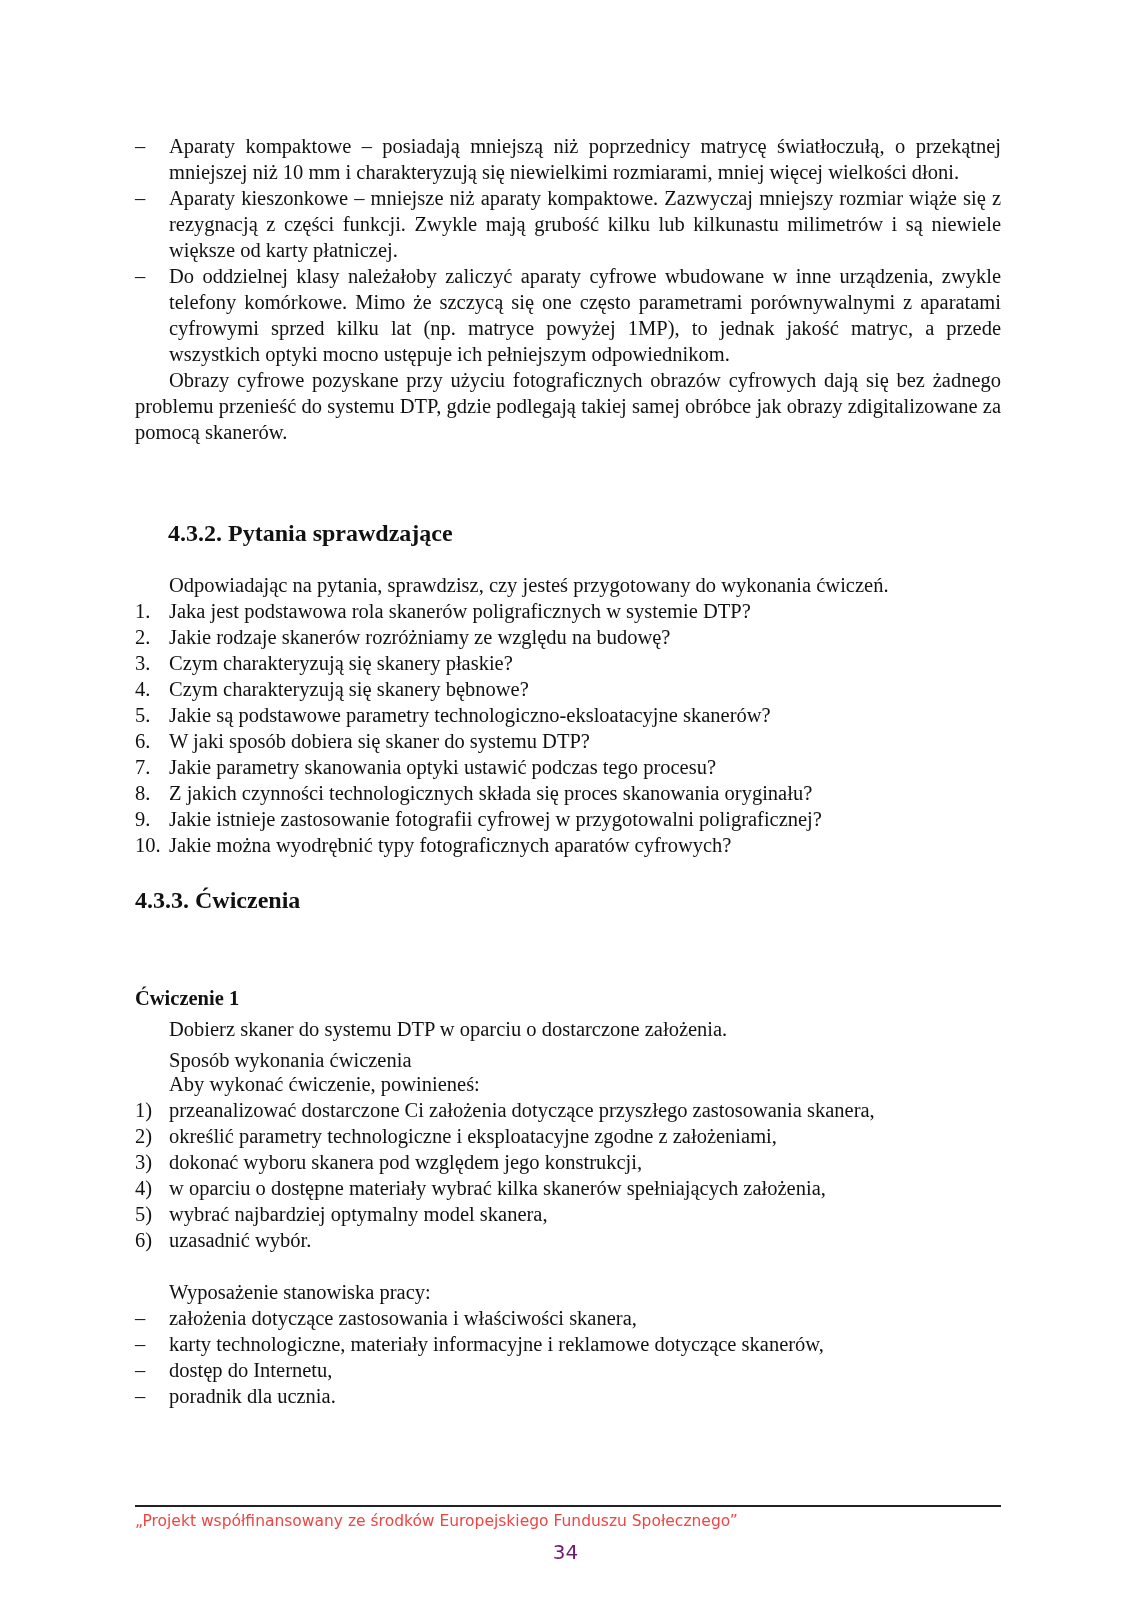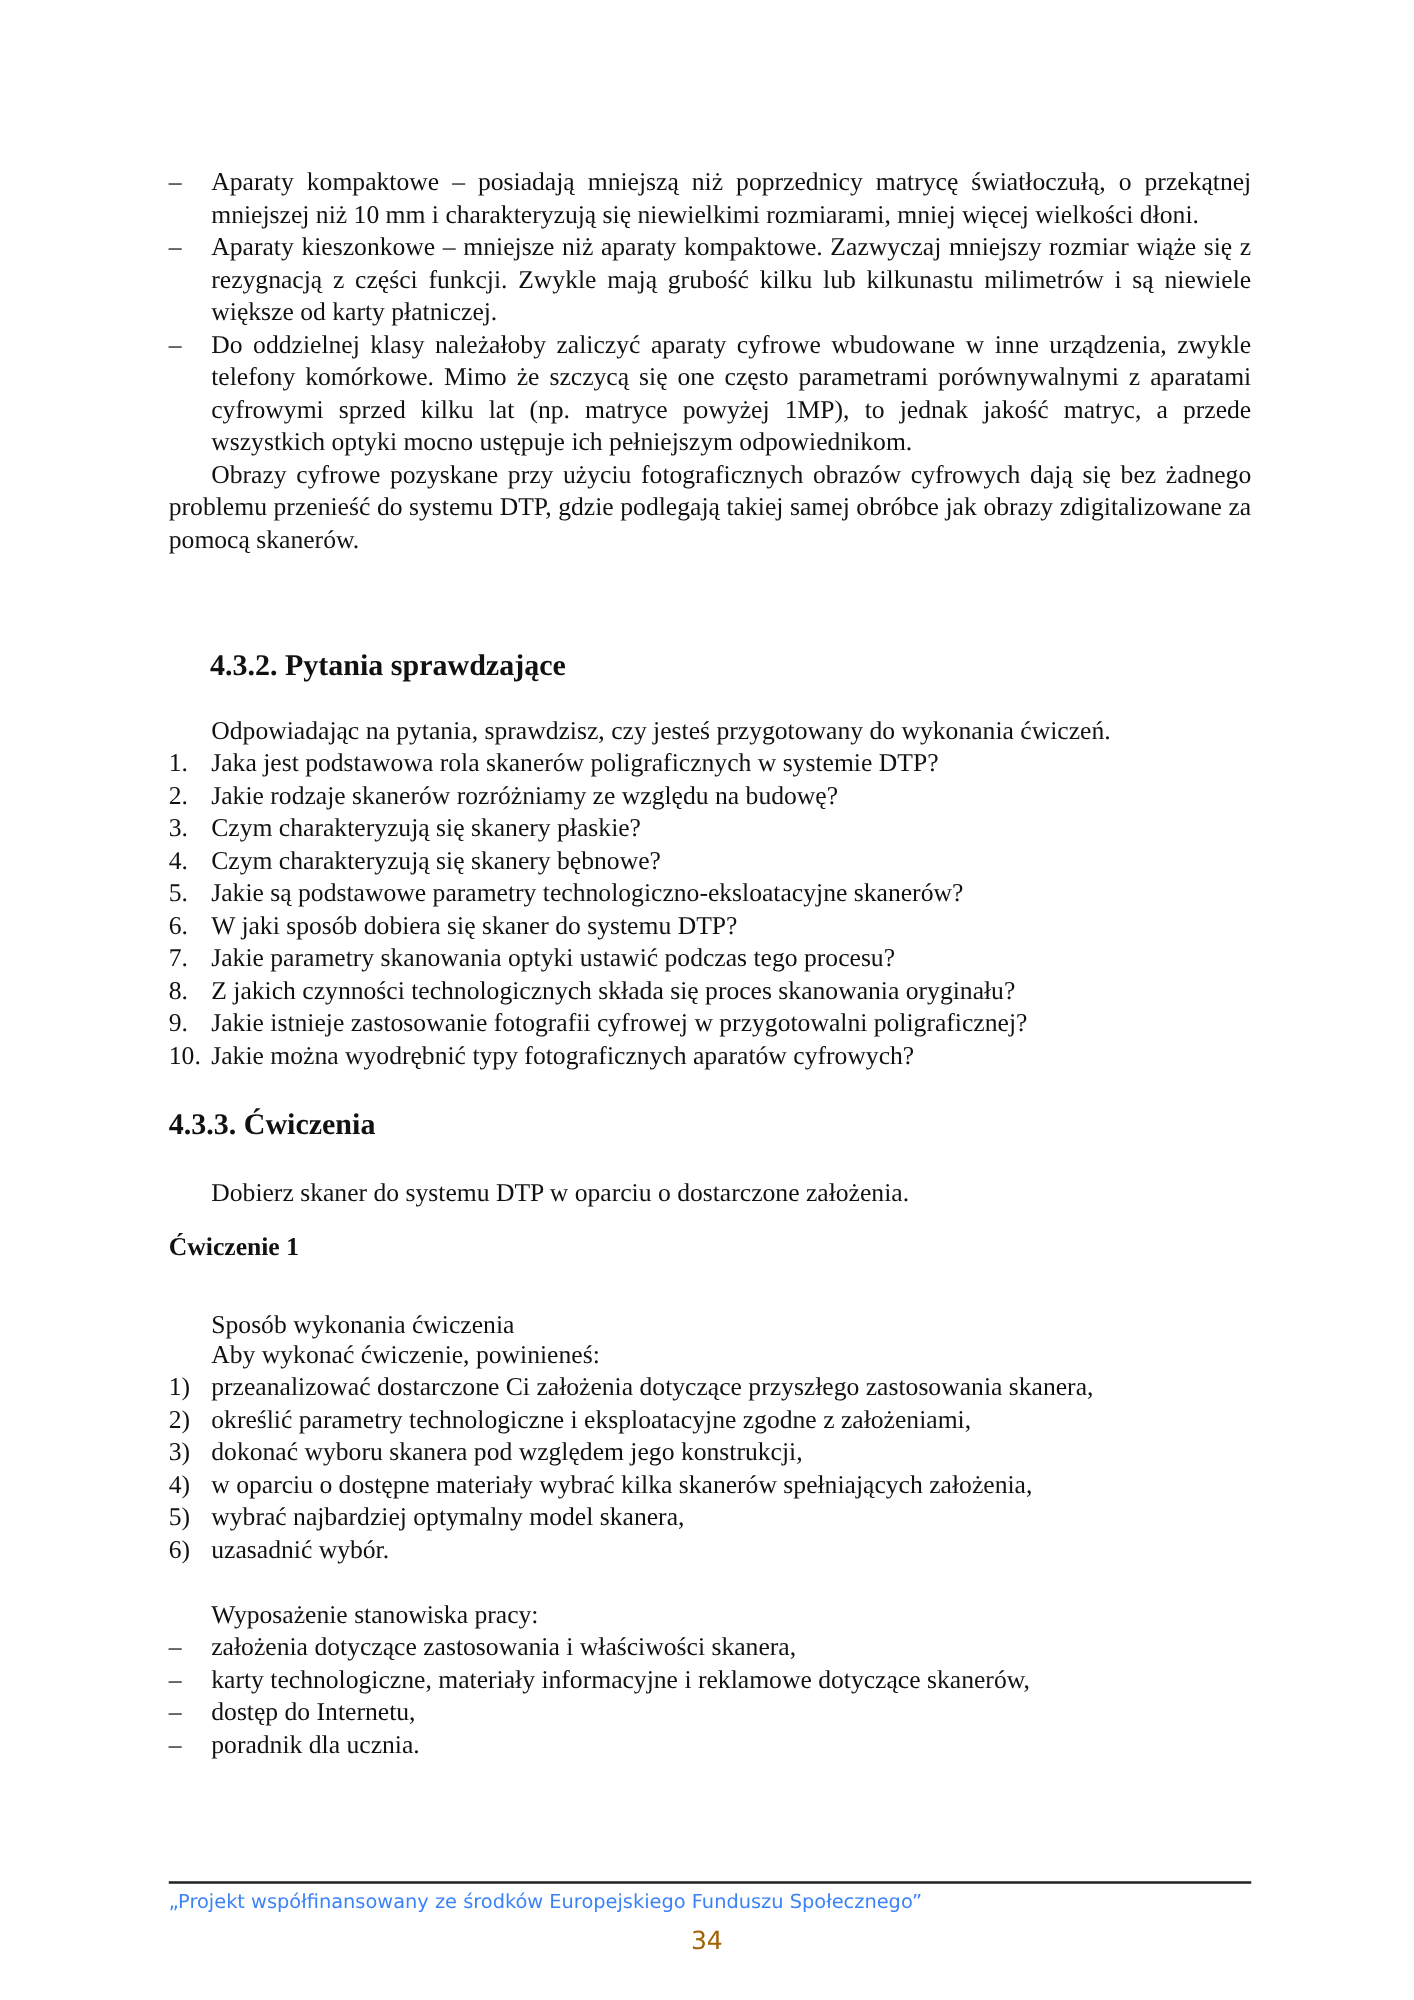--- a/index.html
+++ b/index.html
@@ -9,22 +9,22 @@
   .block { position: absolute; left: 135px; width: 866px; }
   .item { position: relative; padding-left: 34px; text-align: justify; }
   .item .mark { position: absolute; left: 0; top: 0; }
   .para { text-indent: 34px; text-align: justify; }
   .h2 { font-family: "Liberation Serif", serif; font-weight: bold; font-size: 24px; line-height: 30px; }
   .h3 { font-family: "Liberation Serif", serif; font-weight: bold; font-size: 20.5px; line-height: 26px; }
   .indent { padding-left: 34px; }
   .num-item { position: relative; padding-left: 34px; }
   .num-item .mark { position: absolute; left: 0; top: 0; }
   .footer-line { position: absolute; left: 135px; top: 1505px; width: 866px; height: 2px; background: #222; }
-  .footer-text { position: absolute; left: 135px; top: 1512px; font-family: "DejaVu Sans", sans-serif; font-size: 15.5px; color: #3b82f6; }
-  .page-num { position: absolute; left: 0; width: 1131px; top: 1540px; text-align: center; font-family: "DejaVu Sans", sans-serif; font-size: 20px; color: #a16207; }
+  .footer-text { position: absolute; left: 135px; top: 1512px; font-family: "DejaVu Sans", sans-serif; font-size: 15.5px; color: #ef4444; }
+  .page-num { position: absolute; left: 0; width: 1131px; top: 1540px; text-align: center; font-family: "DejaVu Sans", sans-serif; font-size: 20px; color: #701a75; }
 </style>
 </head>
 <body>
 
 <div class="page">
 
   <div class="block txt" style="top:133px;">
     <div class="item">
       <span class="mark">–</span>
       <span>Aparaty kompaktowe – posiadają mniejszą niż poprzednicy matrycę światłoczułą, o przekątnej mniejszej niż 10 mm i charakteryzują się niewielkimi rozmiarami, mniej więcej wielkości dłoni.</span>
@@ -52,21 +52,21 @@
     <div class="num-item"><span class="mark">6.</span><span>W jaki sposób dobiera się skaner do systemu DTP?</span></div>
     <div class="num-item"><span class="mark">7.</span><span>Jakie parametry skanowania optyki ustawić podczas tego procesu?</span></div>
     <div class="num-item"><span class="mark">8.</span><span>Z jakich czynności technologicznych składa się proces skanowania oryginału?</span></div>
     <div class="num-item"><span class="mark">9.</span><span>Jakie istnieje zastosowanie fotografii cyfrowej w przygotowalni poligraficznej?</span></div>
     <div class="num-item"><span class="mark">10.</span><span>Jakie można wyodrębnić typy fotograficznych aparatów cyfrowych?</span></div>
   </div>
 
   <div class="block h2" style="top:885px;">4.3.3. Ćwiczenia</div>
 
   <div class="block h3" style="top:941px;margin-top:44px;">Ćwiczenie 1</div>
-  <div class="block txt indent" style="top:942px; width:832px;">Dobierz skaner do systemu DTP w oparciu o dostarczone założenia.</div>
+  <div class="block txt indent" style="top:1016px; width:832px;">Dobierz skaner do systemu DTP w oparciu o dostarczone założenia.</div>
   <div class="block txt indent" style="top:1019px; width:832px;margin-top:28px;">Sposób wykonania ćwiczenia</div>
 
   <div class="block txt" style="top:1071px;">
     <div class="indent">Aby wykonać ćwiczenie, powinieneś:</div>
     <div class="num-item"><span class="mark">1)</span><span>przeanalizować dostarczone Ci założenia dotyczące przyszłego zastosowania skanera,</span></div>
     <div class="num-item"><span class="mark">2)</span><span>określić parametry technologiczne i eksploatacyjne zgodne z założeniami,</span></div>
     <div class="num-item"><span class="mark">3)</span><span>dokonać wyboru skanera pod względem jego konstrukcji,</span></div>
     <div class="num-item"><span class="mark">4)</span><span>w oparciu o dostępne materiały wybrać kilka skanerów spełniających założenia,</span></div>
     <div class="num-item"><span class="mark">5)</span><span>wybrać najbardziej optymalny model skanera,</span></div>
     <div class="num-item"><span class="mark">6)</span><span>uzasadnić wybór.</span></div>

